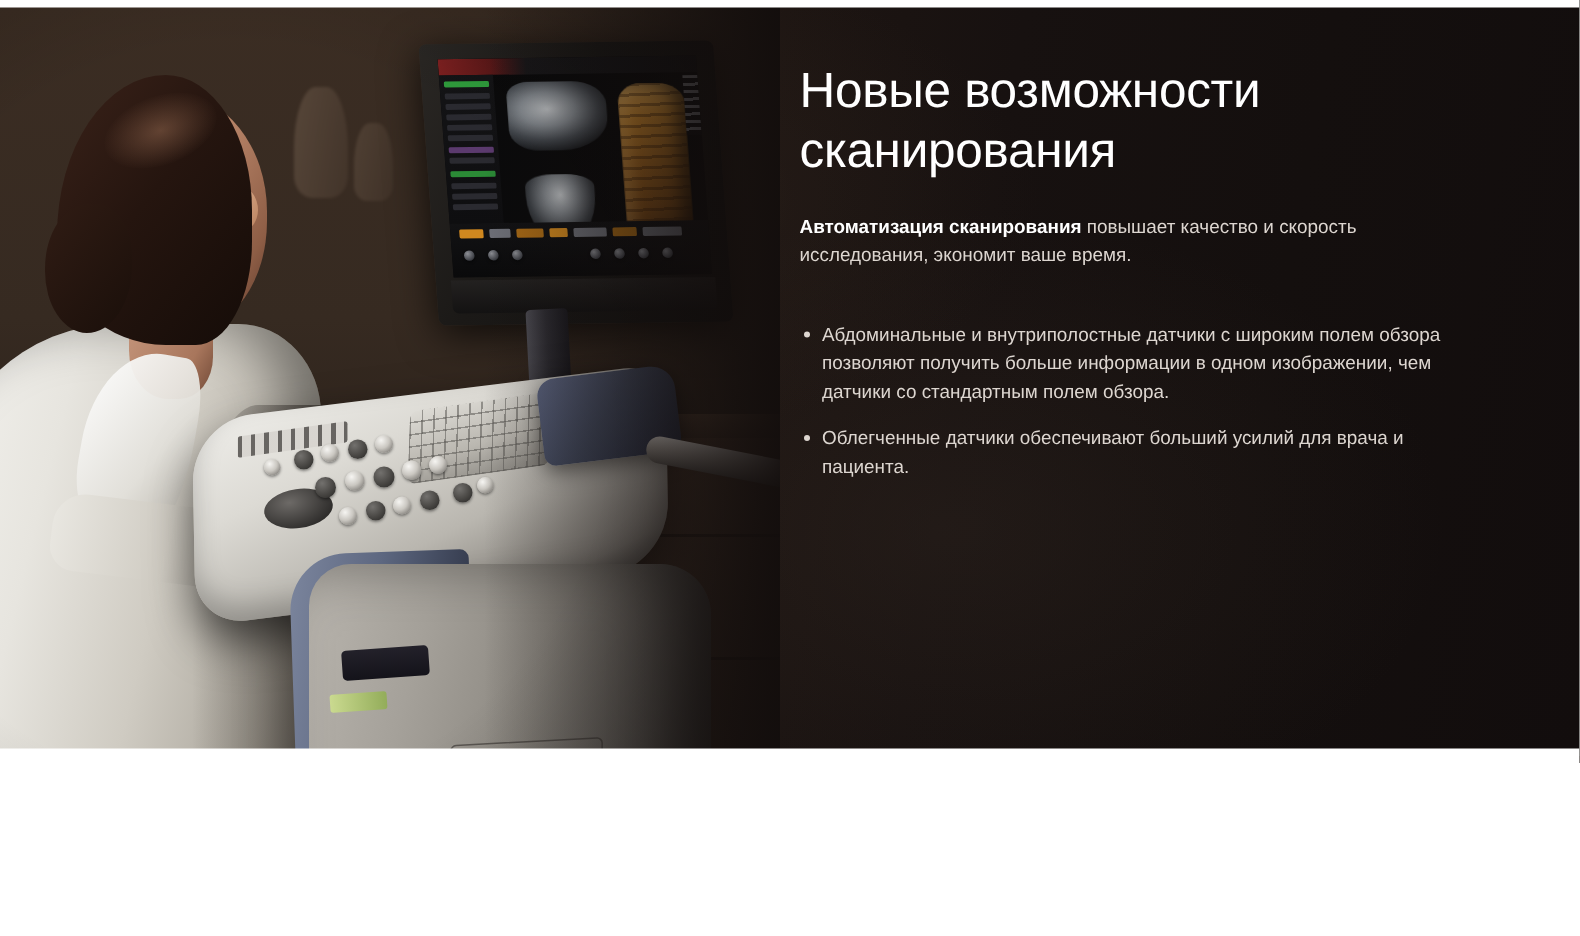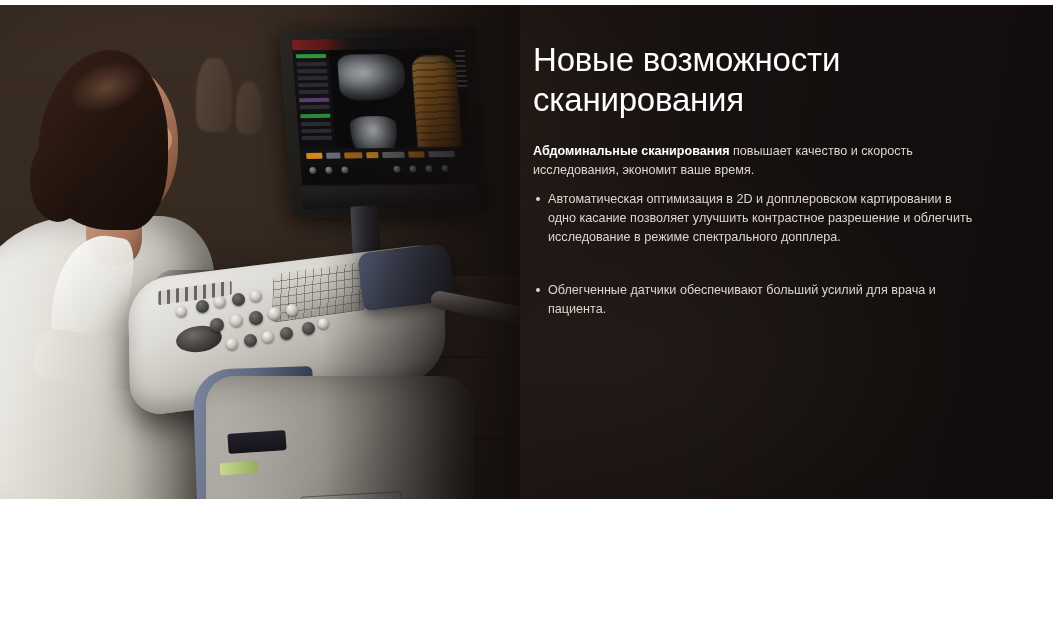--- a/index.html
+++ b/index.html
@@ -649,30 +649,28 @@
     <div class="photo-fade"></div>
   </div>
 
   <div class="content">
 
     <h1 class="headline">Новые возможности
 сканирования</h1>
 
 
     <div class="section">
-      <p class="para"><span class="lead-in">Абдоминальные сканирования</span><span> повышает качество и скорость исследования, экономит ваше время.</span></p>
-      <ul class="bullets">
-        <li>Автоматическая оптимизация в 2D и допплеровском картировании в одно касание позволяет улучшить контрастное разрешение и облегчить исследование в режиме спектрального допплера.</li>
-      </ul>
+      <p class="para"><span class="lead-in">Автоматизация сканирования</span><span> повышает качество и скорость исследования, экономит ваше время.</span></p>
     </div>
 
     <div class="gap-lg"></div>
 
     <div class="section">
       <ul class="bullets">
+        <li>Абдоминальные и внутриполостные датчики с широким полем обзора позволяют получить больше информации в одном изображении, чем датчики со стандартным полем обзора.</li>
         <li>Облегченные датчики обеспечивают больший усилий для врача и пациента.</li>
       </ul>
     </div>
 
   </div>
 
   <div class="trim bottom"></div>
 </div>
 
 </body></html>

